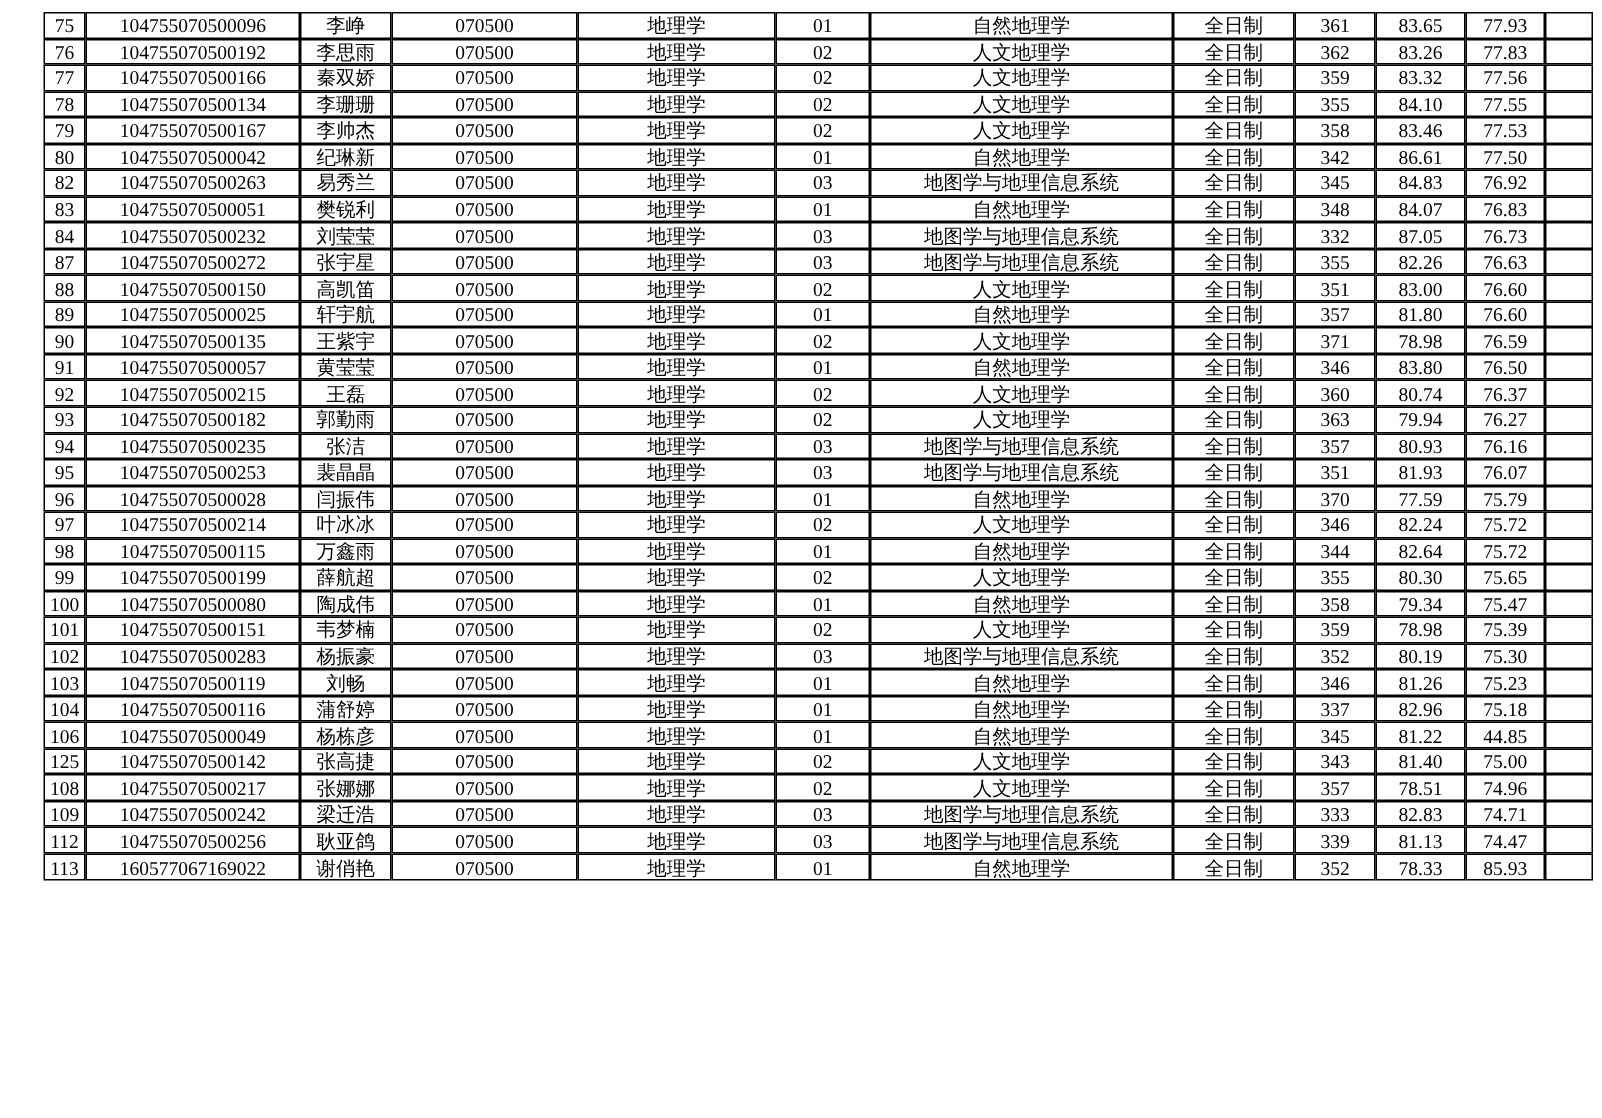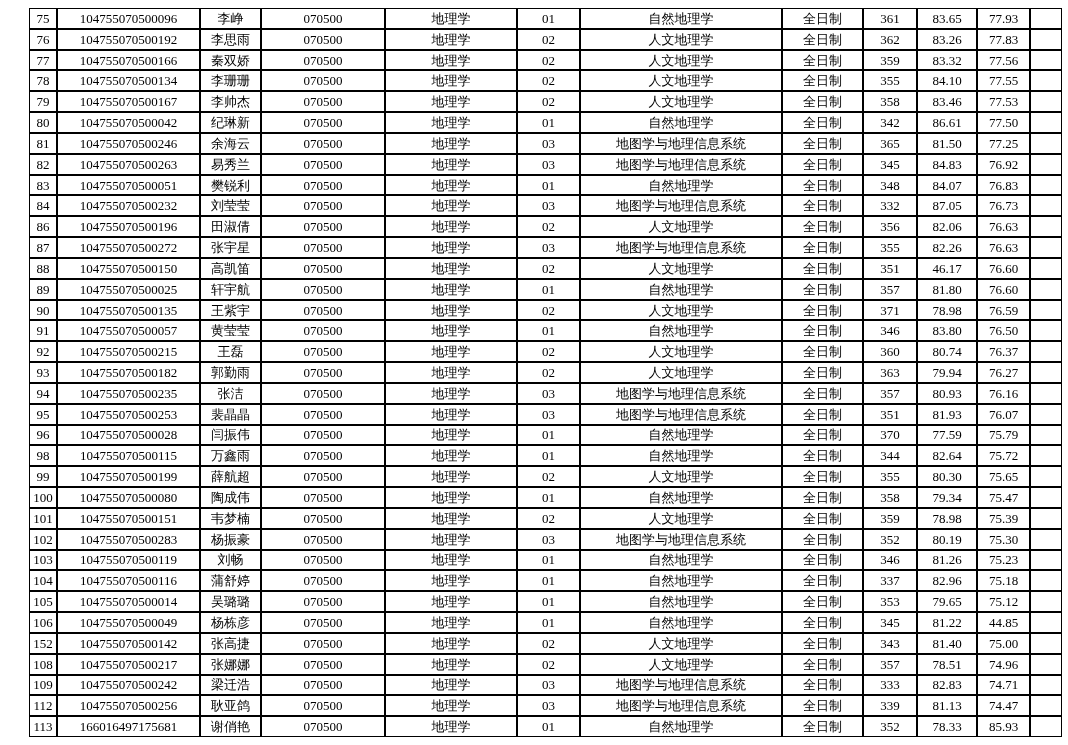--- a/index.html
+++ b/index.html
@@ -13,21 +13,21 @@
     position: relative;
     overflow: hidden;
     font-family: "Liberation Serif", "DejaVu Serif", serif;
     color: #000000;
   }
   table.score-table {
     position: absolute;
     left: 29px;
     top: 8px;
     width: 1033px;
-    height: 729px;
+    height: 579px;
     border-collapse: separate;
     border-spacing: 0;
     table-layout: fixed;
   }
   table.score-table td {
     border: 1px solid #000000;
     text-align: center;
     vertical-align: middle;
     font-size: 13px;
     line-height: 1;
@@ -134,34 +134,20 @@
         <td>地理学</td>
         <td>01</td>
         <td>自然地理学</td>
         <td>全日制</td>
         <td>342</td>
         <td>86.61</td>
         <td>77.50</td>
         <td></td>
       </tr>
       <tr>
-        <td>81</td>
-        <td>104755070500246</td>
-        <td>余海云</td>
-        <td>070500</td>
-        <td>地理学</td>
-        <td>03</td>
-        <td>地图学与地理信息系统</td>
-        <td>全日制</td>
-        <td>365</td>
-        <td>81.50</td>
-        <td>77.25</td>
-        <td></td>
-      </tr>
-      <tr>
         <td>82</td>
         <td>104755070500263</td>
         <td>易秀兰</td>
         <td>070500</td>
         <td>地理学</td>
         <td>03</td>
         <td>地图学与地理信息系统</td>
         <td>全日制</td>
         <td>345</td>
         <td>84.83</td>
@@ -190,34 +176,20 @@
         <td>地理学</td>
         <td>03</td>
         <td>地图学与地理信息系统</td>
         <td>全日制</td>
         <td>332</td>
         <td>87.05</td>
         <td>76.73</td>
         <td></td>
       </tr>
       <tr>
-        <td>86</td>
-        <td>104755070500196</td>
-        <td>田淑倩</td>
-        <td>070500</td>
-        <td>地理学</td>
-        <td>02</td>
-        <td>人文地理学</td>
-        <td>全日制</td>
-        <td>356</td>
-        <td>82.06</td>
-        <td>76.63</td>
-        <td></td>
-      </tr>
-      <tr>
         <td>87</td>
         <td>104755070500272</td>
         <td>张宇星</td>
         <td>070500</td>
         <td>地理学</td>
         <td>03</td>
         <td>地图学与地理信息系统</td>
         <td>全日制</td>
         <td>355</td>
         <td>82.26</td>
@@ -227,21 +199,21 @@
       <tr>
         <td>88</td>
         <td>104755070500150</td>
         <td>高凯笛</td>
         <td>070500</td>
         <td>地理学</td>
         <td>02</td>
         <td>人文地理学</td>
         <td>全日制</td>
         <td>351</td>
-        <td>46.17</td>
+        <td>83.00</td>
         <td>76.60</td>
         <td></td>
       </tr>
       <tr>
         <td>89</td>
         <td>104755070500025</td>
         <td>轩宇航</td>
         <td>070500</td>
         <td>地理学</td>
         <td>01</td>
@@ -344,20 +316,34 @@
         <td>地理学</td>
         <td>01</td>
         <td>自然地理学</td>
         <td>全日制</td>
         <td>370</td>
         <td>77.59</td>
         <td>75.79</td>
         <td></td>
       </tr>
       <tr>
+        <td>97</td>
+        <td>104755070500214</td>
+        <td>叶冰冰</td>
+        <td>070500</td>
+        <td>地理学</td>
+        <td>02</td>
+        <td>人文地理学</td>
+        <td>全日制</td>
+        <td>346</td>
+        <td>82.24</td>
+        <td>75.72</td>
+        <td></td>
+      </tr>
+      <tr>
         <td>98</td>
         <td>104755070500115</td>
         <td>万鑫雨</td>
         <td>070500</td>
         <td>地理学</td>
         <td>01</td>
         <td>自然地理学</td>
         <td>全日制</td>
         <td>344</td>
         <td>82.64</td>
@@ -442,49 +428,35 @@
         <td>地理学</td>
         <td>01</td>
         <td>自然地理学</td>
         <td>全日制</td>
         <td>337</td>
         <td>82.96</td>
         <td>75.18</td>
         <td></td>
       </tr>
       <tr>
-        <td>105</td>
-        <td>104755070500014</td>
-        <td>吴璐璐</td>
-        <td>070500</td>
-        <td>地理学</td>
-        <td>01</td>
-        <td>自然地理学</td>
-        <td>全日制</td>
-        <td>353</td>
-        <td>79.65</td>
-        <td>75.12</td>
-        <td></td>
-      </tr>
-      <tr>
         <td>106</td>
         <td>104755070500049</td>
         <td>杨栋彦</td>
         <td>070500</td>
         <td>地理学</td>
         <td>01</td>
         <td>自然地理学</td>
         <td>全日制</td>
         <td>345</td>
         <td>81.22</td>
         <td>44.85</td>
         <td></td>
       </tr>
       <tr>
-        <td>152</td>
+        <td>125</td>
         <td>104755070500142</td>
         <td>张高捷</td>
         <td>070500</td>
         <td>地理学</td>
         <td>02</td>
         <td>人文地理学</td>
         <td>全日制</td>
         <td>343</td>
         <td>81.40</td>
         <td>75.00</td>
@@ -527,21 +499,21 @@
         <td>03</td>
         <td>地图学与地理信息系统</td>
         <td>全日制</td>
         <td>339</td>
         <td>81.13</td>
         <td>74.47</td>
         <td></td>
       </tr>
       <tr>
         <td>113</td>
-        <td>166016497175681</td>
+        <td>160577067169022</td>
         <td>谢俏艳</td>
         <td>070500</td>
         <td>地理学</td>
         <td>01</td>
         <td>自然地理学</td>
         <td>全日制</td>
         <td>352</td>
         <td>78.33</td>
         <td>85.93</td>
         <td></td>

